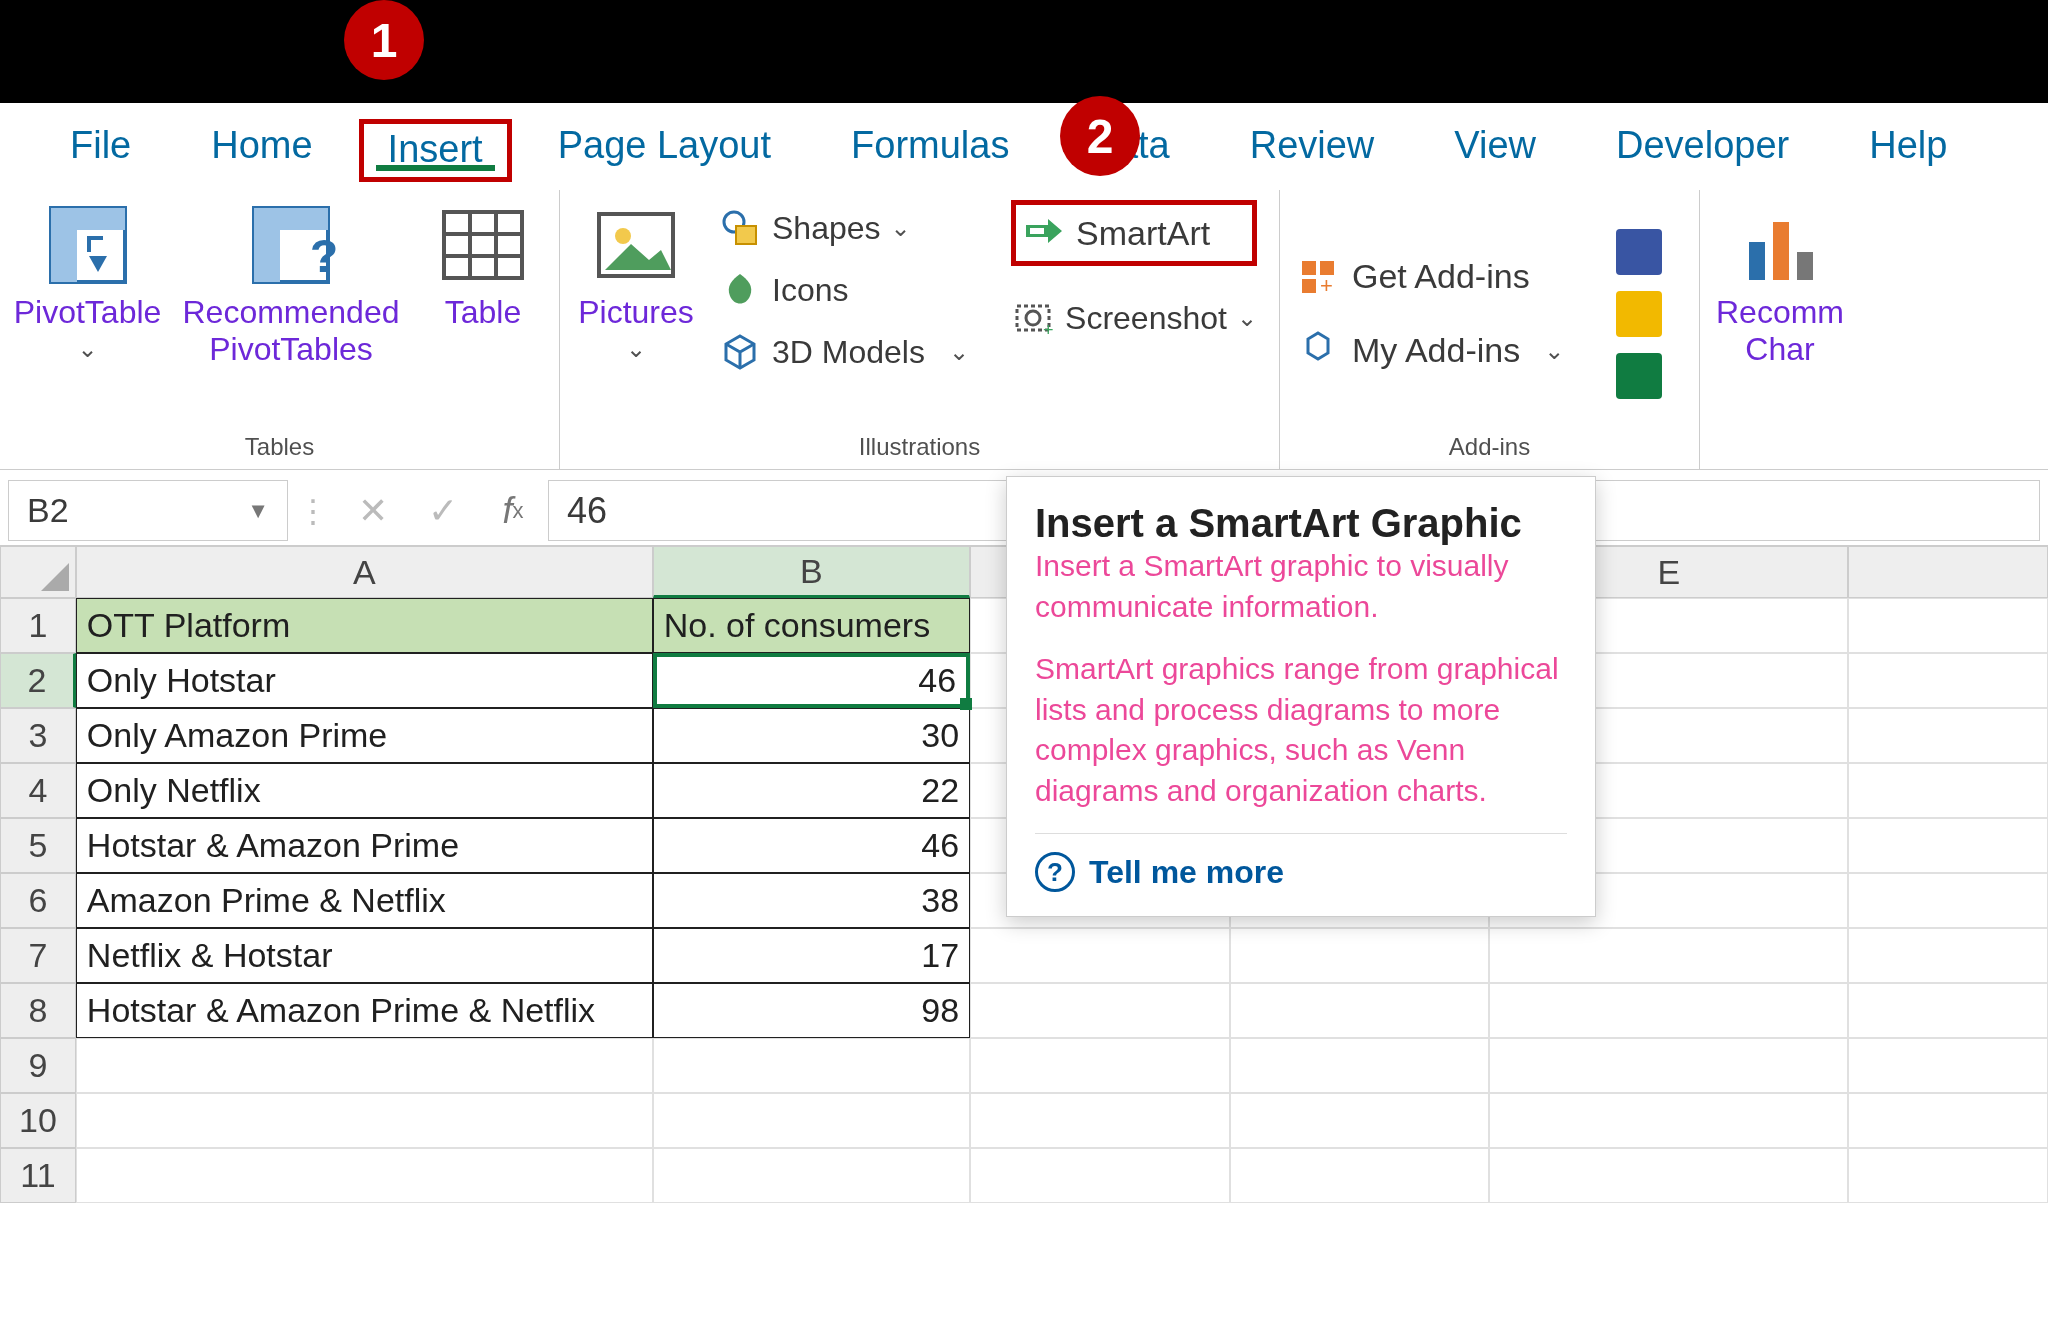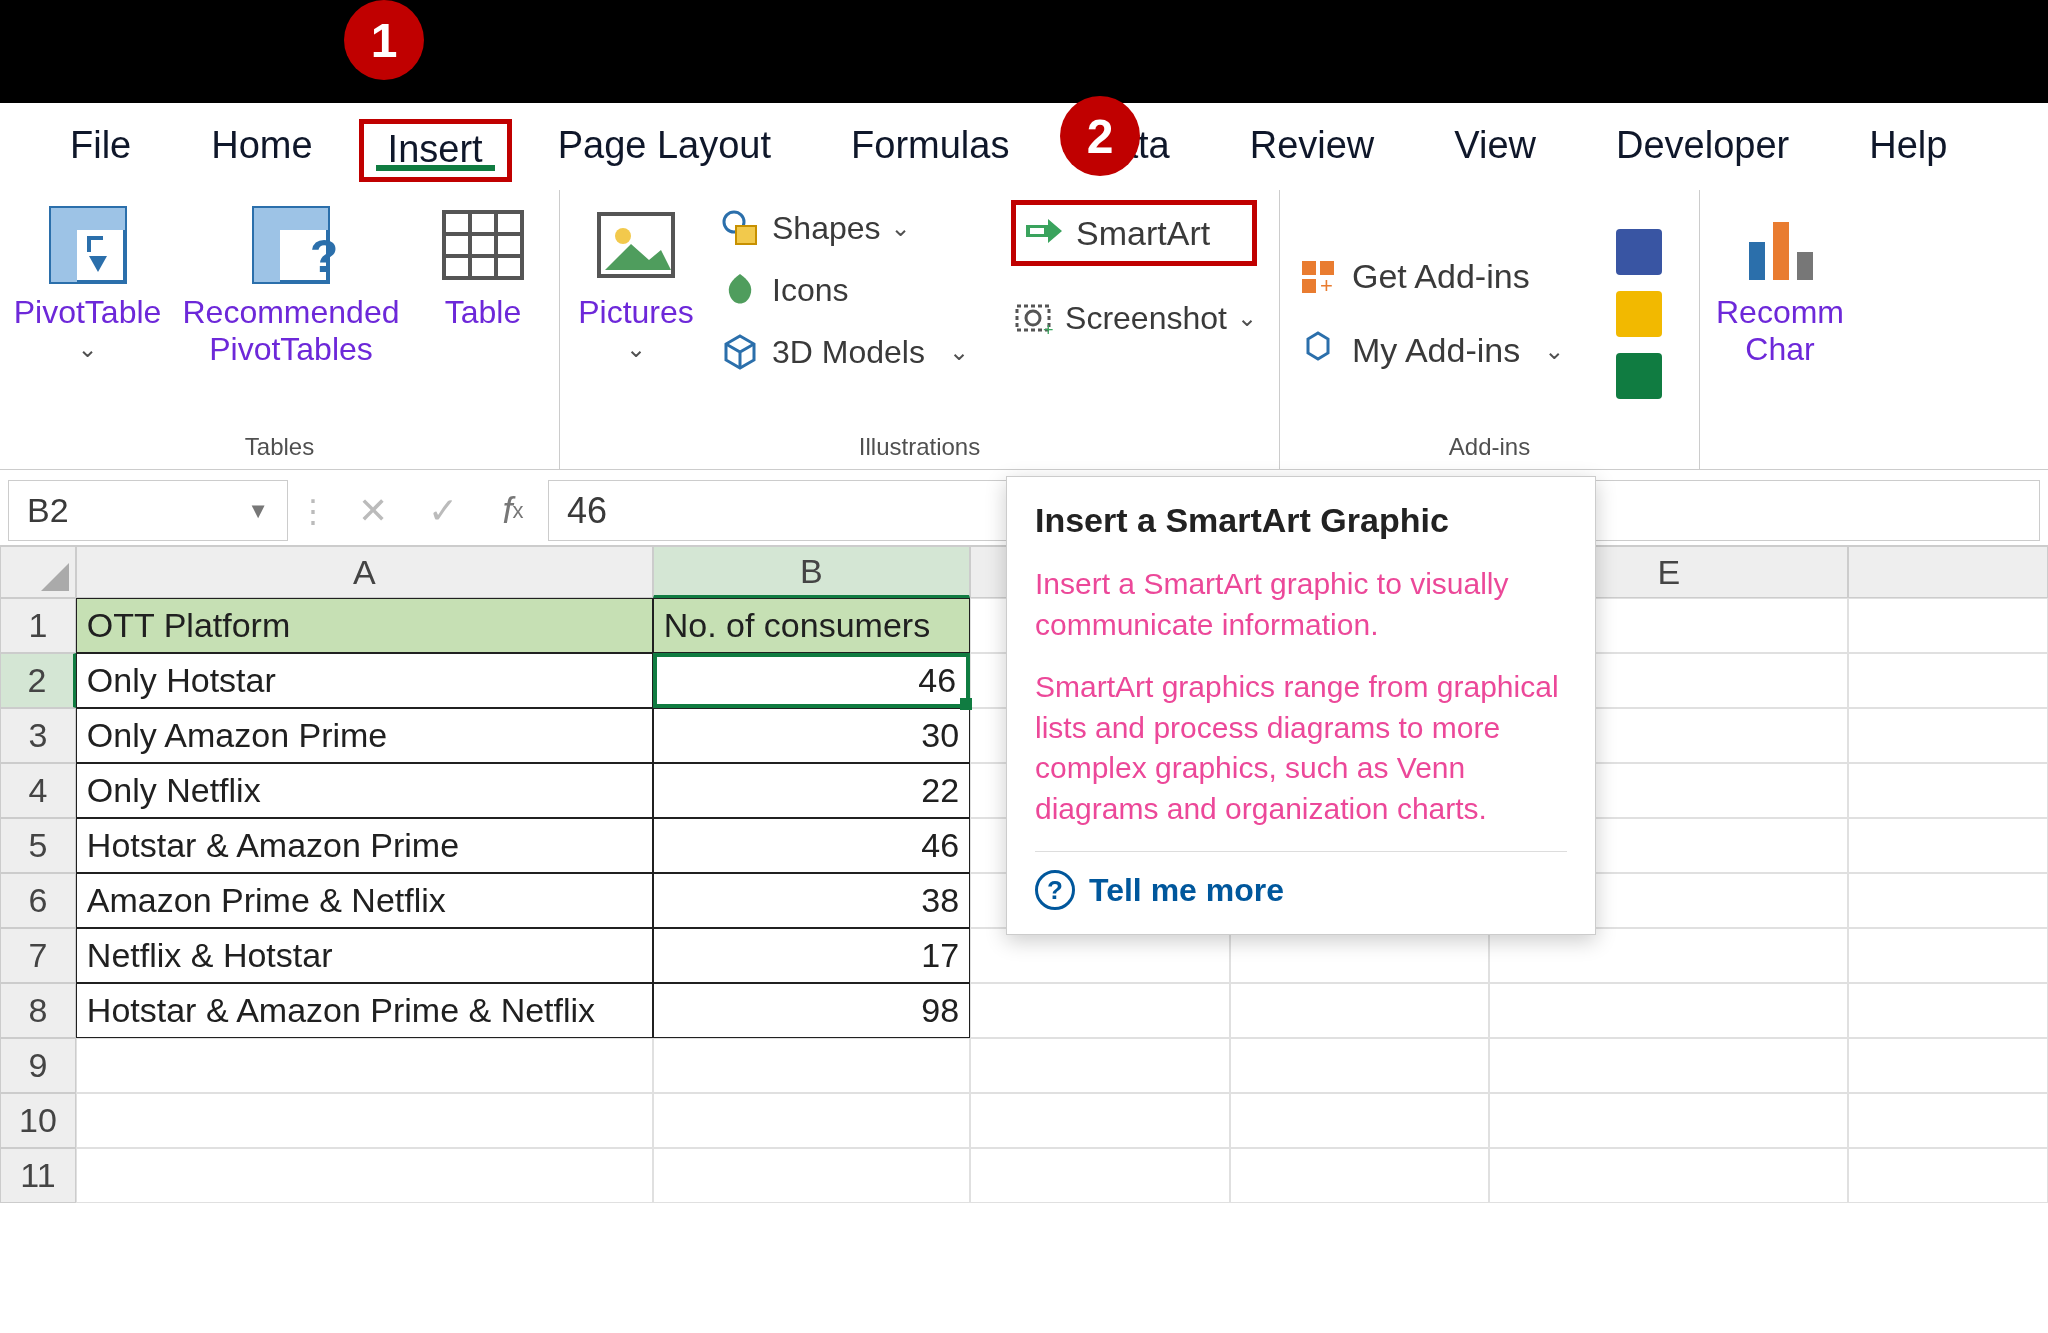--- a/index.html
+++ b/index.html
@@ -22,21 +22,21 @@
   
   .tabs {
     display: flex;
     align-items: center;
     padding: 8px 30px 0 30px;
     gap: 0;
     background: #fff;
   }
   .tab {
     font-size: 38px;
-    color: #0f172a;
+    color: #0369a1;
     padding: 8px 40px 18px 40px;
     position: relative;
   }
   .insert-tab {
     border: 5px solid #c00000;
     border-top: 5px solid #c00000;
     padding: 4px 24px 6px 24px;
     margin: 8px 6px;
   }
   .insert-tab::after {
@@ -309,24 +309,24 @@
     left: 1006px;
     top: 476px;
     width: 590px;
     background: #fff;
     border: 1px solid #ccc;
     box-shadow: 0 6px 20px rgba(0,0,0,0.2);
     padding: 24px 28px;
     z-index: 30;
   }
   .tooltip h3 {
-    font-size: 34px;
+    font-size: 40px;
     font-weight: 600;
     color: #222;
-    margin-bottom: 24px;
+    margin-bottom: 0;
   }
   .tooltip p {
     font-size: 30px;
     color: #ec4899;
     line-height: 1.35;
     margin-bottom: 22px;
   }
   .tooltip hr {
     border: none;
     border-top: 1px solid #ddd;

